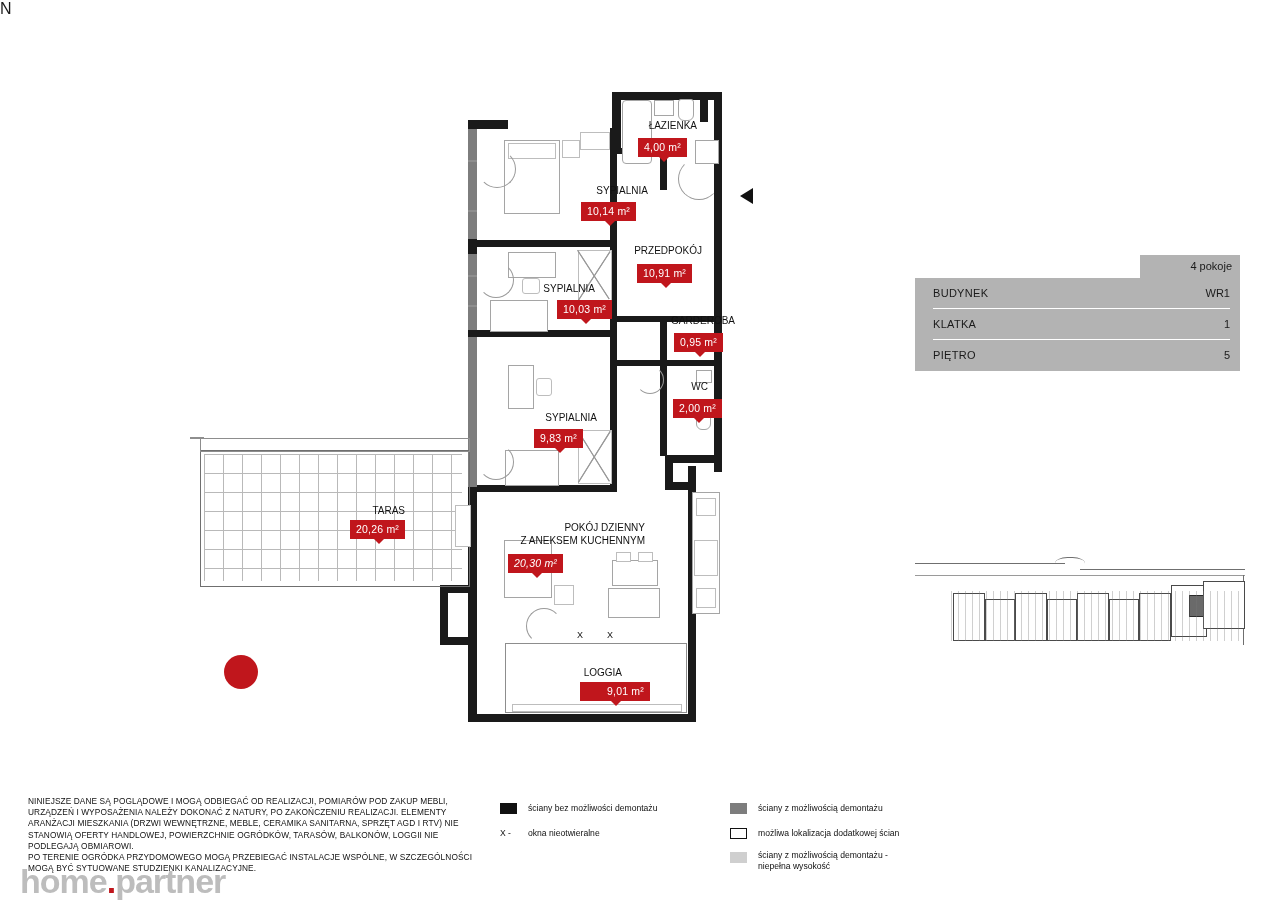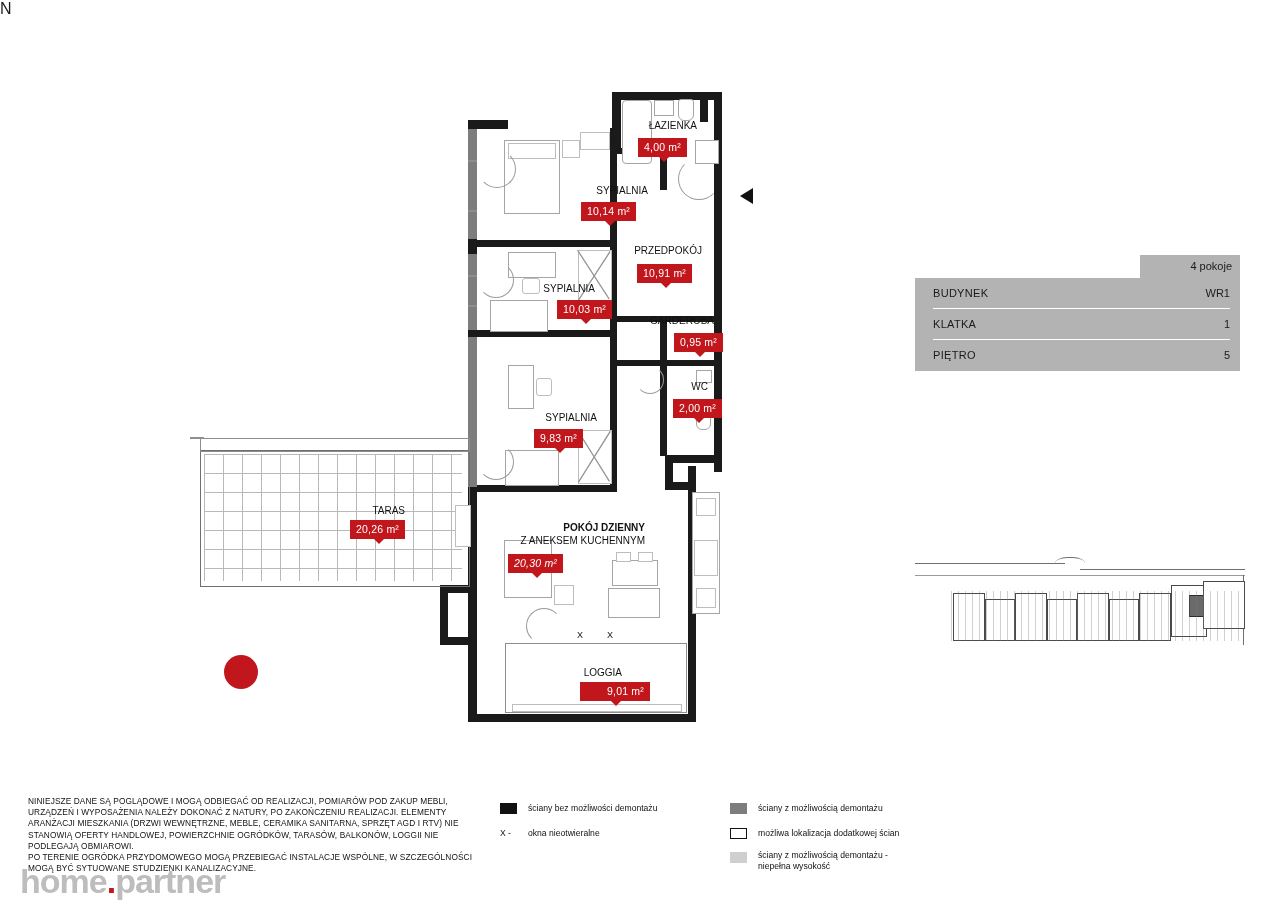--- a/index.html
+++ b/index.html
@@ -142,21 +142,21 @@
   <div class="thin" style="left:578px;top:482px;width:60px;height:0;border-top:1px solid #9a9a9a;transform:rotate(-58deg);transform-origin:0 0;"></div>
   <div class="arc" style="left:478px;top:444px;width:34px;height:34px;border-color:transparent #9a9a9a #9a9a9a transparent;"></div>
   <div class="rlabel" style="left:527px;top:412px;width:70px;">SYPIALNIA</div>
   <div class="tag" style="left:534px;top:429px;">9,83 m²</div>
 
   <div class="rlabel" style="left:622px;top:245px;width:80px;">PRZEDPOKÓJ</div>
   <div class="tag" style="left:637px;top:264px;">10,91 m²</div>
   <div class="arc" style="left:678px;top:158px;width:40px;height:40px;border-color:transparent transparent #9a9a9a #9a9a9a;"></div>
   <div class="entry-arrow" style="left:740px;top:188px;"></div>
 
-  <div class="rlabel" style="left:636px;top:315px;width:78px;">GARDEROBA</div>
+  <div class="rlabel" style="left:657px;top:315px;width:78px;">GARDEROBA</div>
   <div class="tag" style="left:674px;top:333px;">0,95 m²</div>
 
   <div class="furn" style="left:696px;top:370px;width:14px;height:11px;"></div>
   <div class="furn" style="left:696px;top:410px;width:13px;height:18px;border-radius:3px 3px 6px 6px;"></div>
   <div class="rlabel" style="left:668px;top:381px;width:40px;">WC</div>
   <div class="tag" style="left:673px;top:399px;">2,00 m²</div>
   <div class="arc" style="left:636px;top:366px;width:26px;height:26px;border-color:transparent #9a9a9a #9a9a9a transparent;"></div>
 
   <div class="room-line" style="left:200px;top:450px;width:268px;height:135px;border-color:#6f6f6f;"></div>
   <div class="grid-terrace" style="left:204px;top:454px;width:258px;height:127px;"></div>
@@ -169,21 +169,21 @@
   <div class="furn" style="left:504px;top:540px;width:46px;height:56px;"></div>
   <div class="furn-g" style="left:554px;top:585px;width:18px;height:18px;"></div>
   <div class="furn" style="left:612px;top:560px;width:44px;height:24px;"></div>
   <div class="furn" style="left:608px;top:588px;width:50px;height:28px;"></div>
   <div class="furn-g" style="left:616px;top:552px;width:13px;height:8px;"></div>
   <div class="furn-g" style="left:638px;top:552px;width:13px;height:8px;"></div>
   <div class="furn" style="left:692px;top:492px;width:26px;height:120px;"></div>
   <div class="furn-g" style="left:696px;top:498px;width:18px;height:16px;"></div>
   <div class="furn-g" style="left:696px;top:588px;width:18px;height:18px;"></div>
   <div class="furn-g" style="left:694px;top:540px;width:22px;height:34px;"></div>
-  <div class="rlabel" style="left:505px;top:522px;width:140px;font-weight:bold;">POKÓJ DZIENNY</div>
+  <div class="rlabel" style="left:505px;top:522px;width:140px;">POKÓJ DZIENNY</div>
   <div class="rlabel" style="left:505px;top:535px;width:140px;">Z ANEKSEM KUCHENNYM</div>
   <div class="tag" style="left:508px;top:554px;font-style:italic;">20,30 m²</div>
   <div class="arc" style="left:526px;top:608px;width:34px;height:34px;border-color:#9a9a9a transparent transparent #9a9a9a;"></div>
 
   <div class="xmark" style="left:577px;top:630px;">X</div>
   <div class="xmark" style="left:607px;top:630px;">X</div>
 
   <div class="room-line" style="left:505px;top:643px;width:180px;height:68px;border-color:#8d8d8d;"></div>
   <div class="furn-g" style="left:512px;top:704px;width:168px;height:6px;"></div>
   <div class="rlabel" style="left:562px;top:667px;width:60px;">LOGGIA</div>

